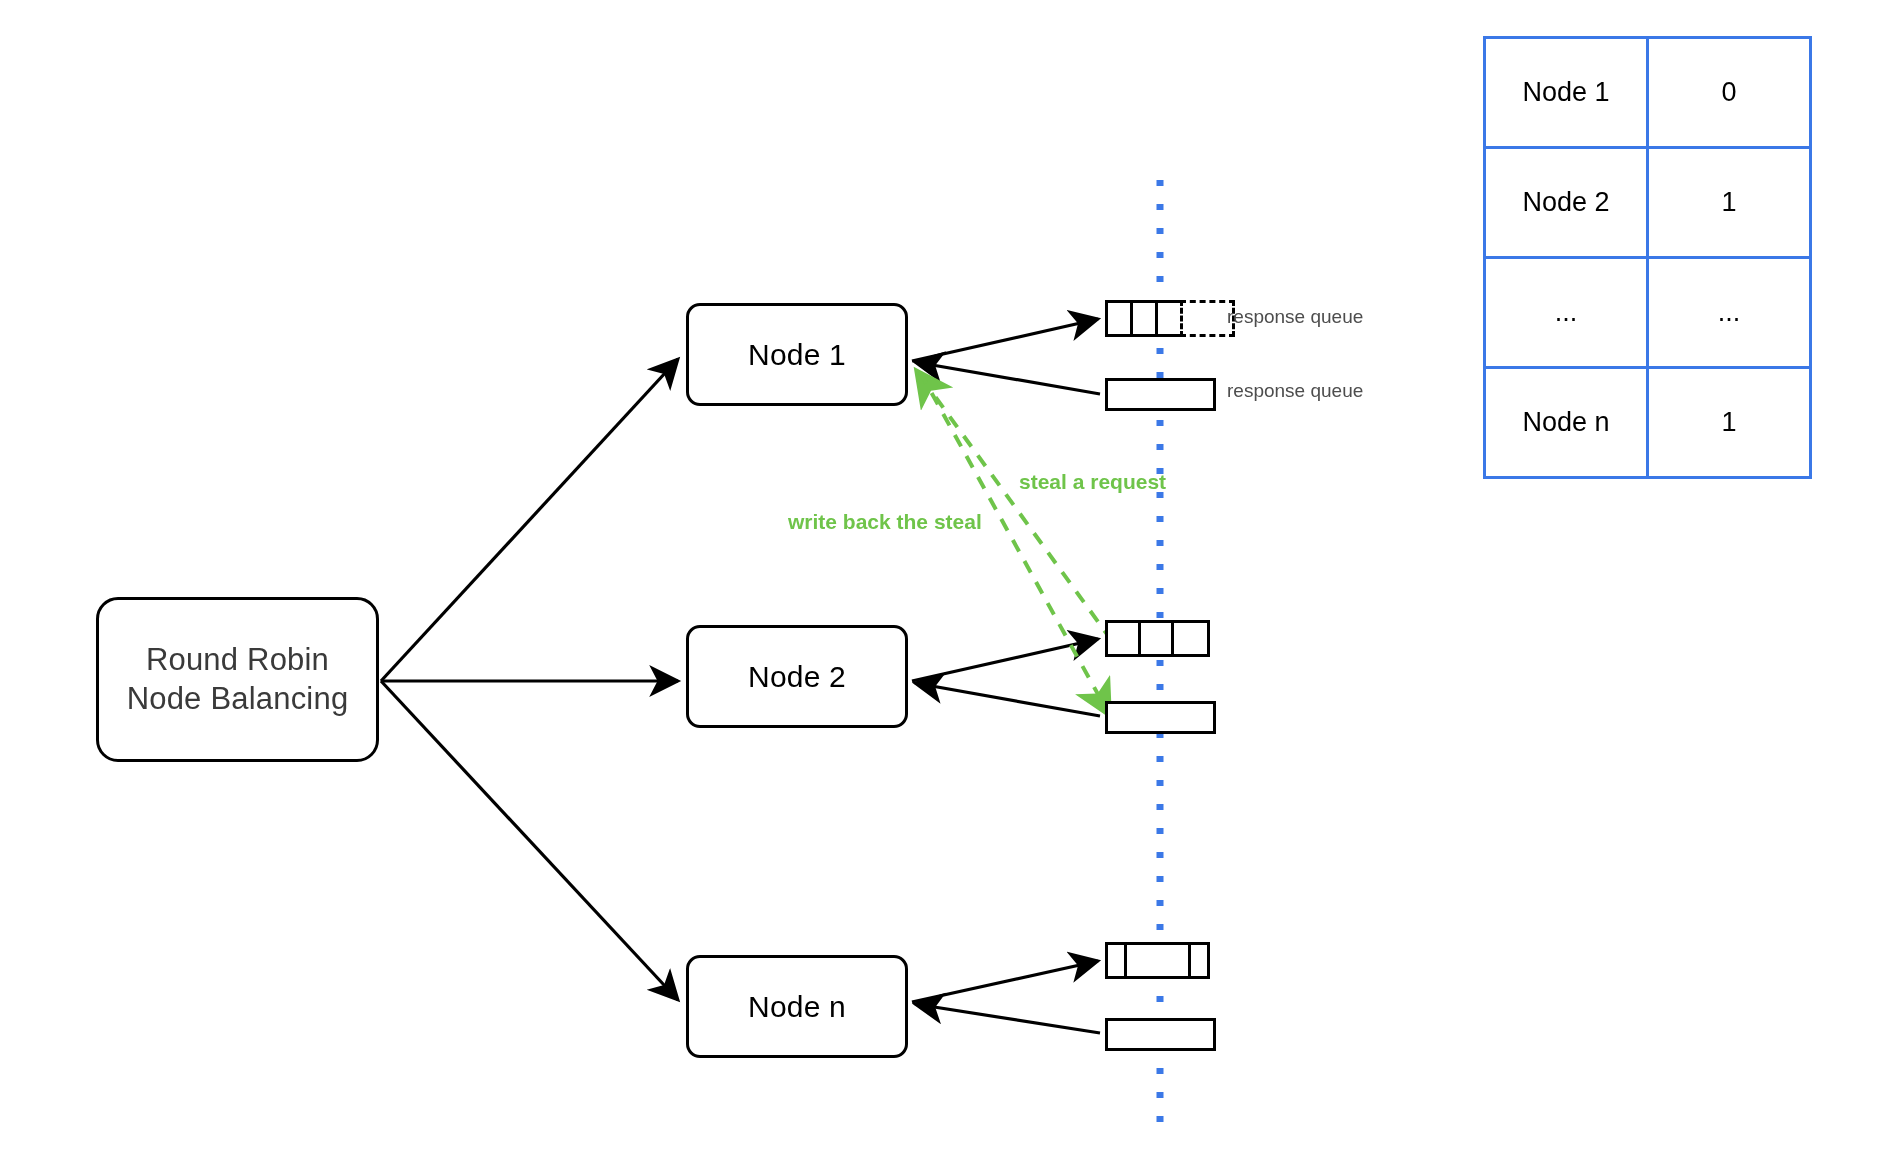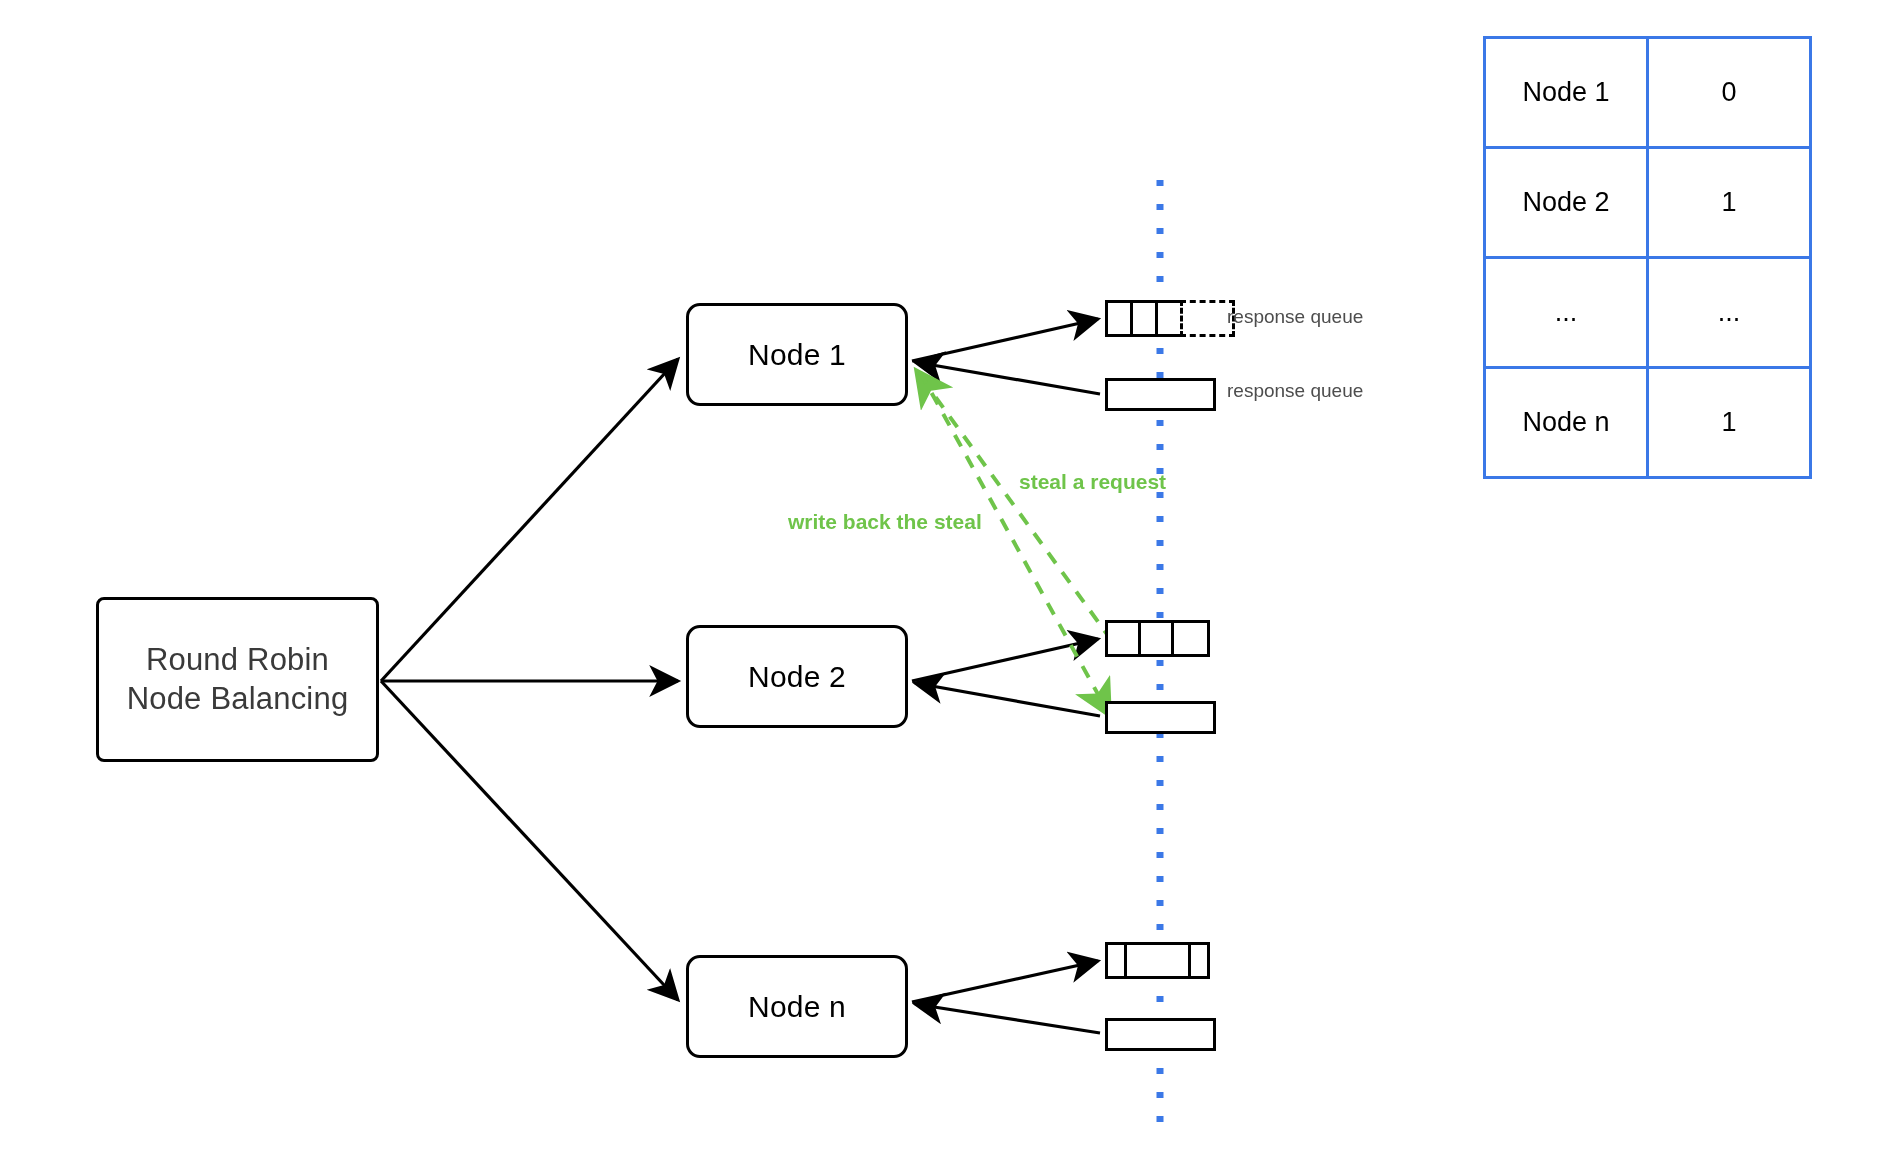--- a/index.html
+++ b/index.html
@@ -41,21 +41,21 @@
     color: #000000;
     font-size: 30px;
     line-height: 1.25;
     letter-spacing: 0.2px;
   }
   .lb-box {
     left: 96px;
     top: 597px;
     width: 283px;
     height: 165px;
-    border-radius: 8px;
+    border-radius: 22px;
     color: #3a3a3a;
     font-size: 31px;
   }
   .node1-box { left: 686px; top: 303px; width: 222px; height: 103px; }
   .node2-box { left: 686px; top: 625px; width: 222px; height: 103px; }
   .noden-box { left: 686px; top: 955px; width: 222px; height: 103px; }
 
   
   .queue {
     position: absolute;

